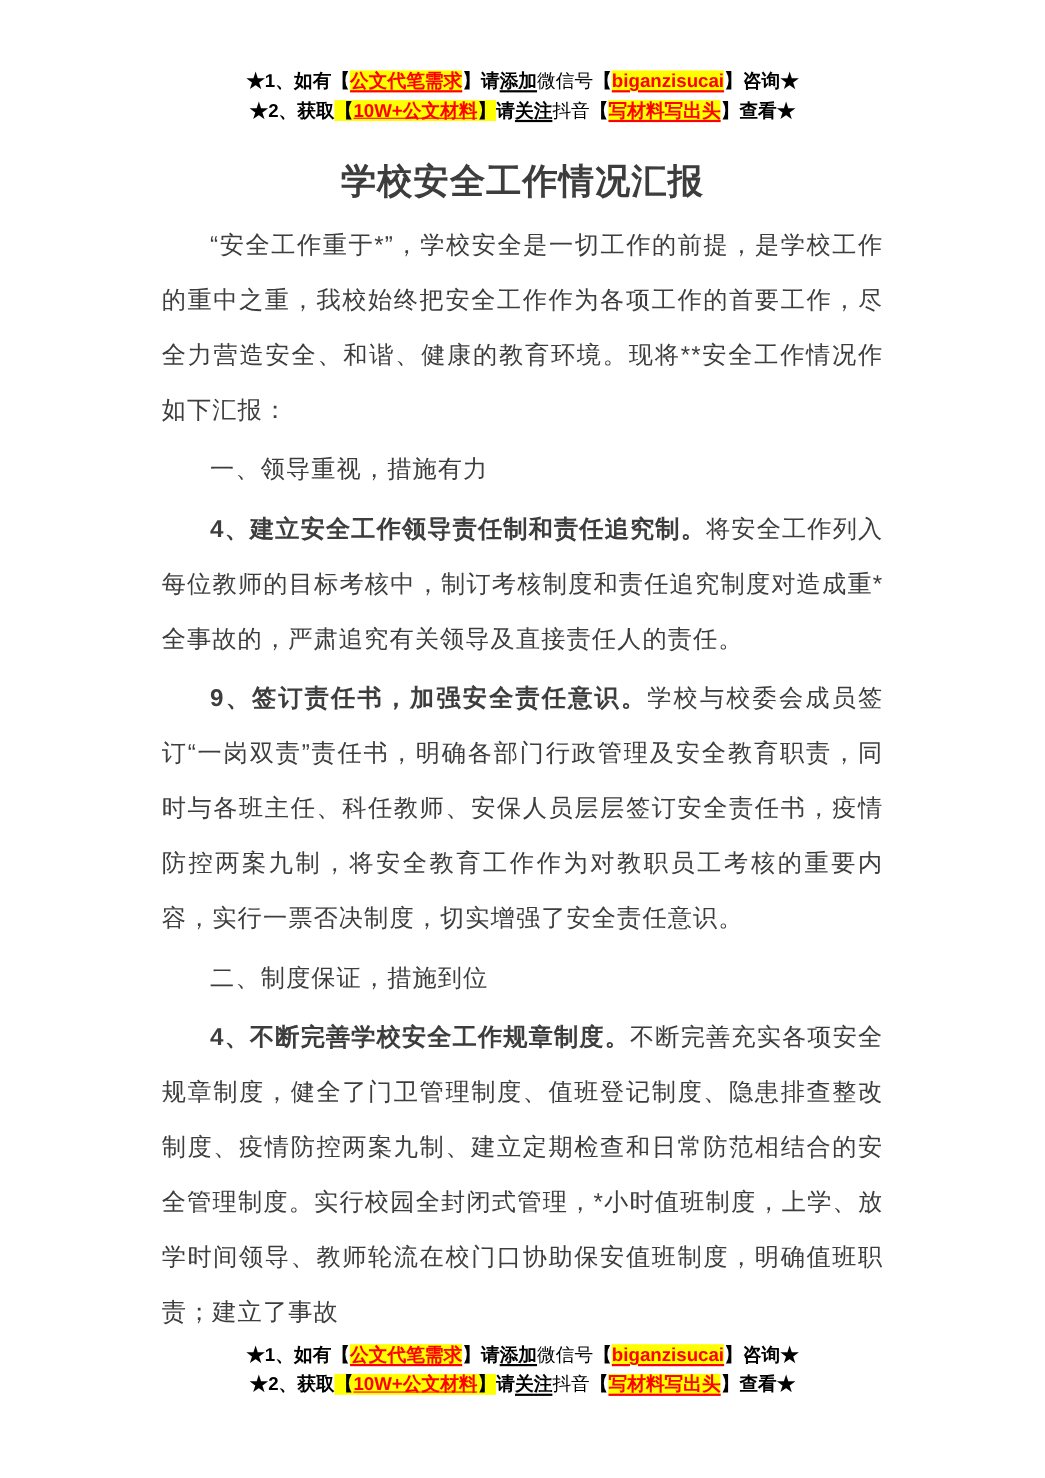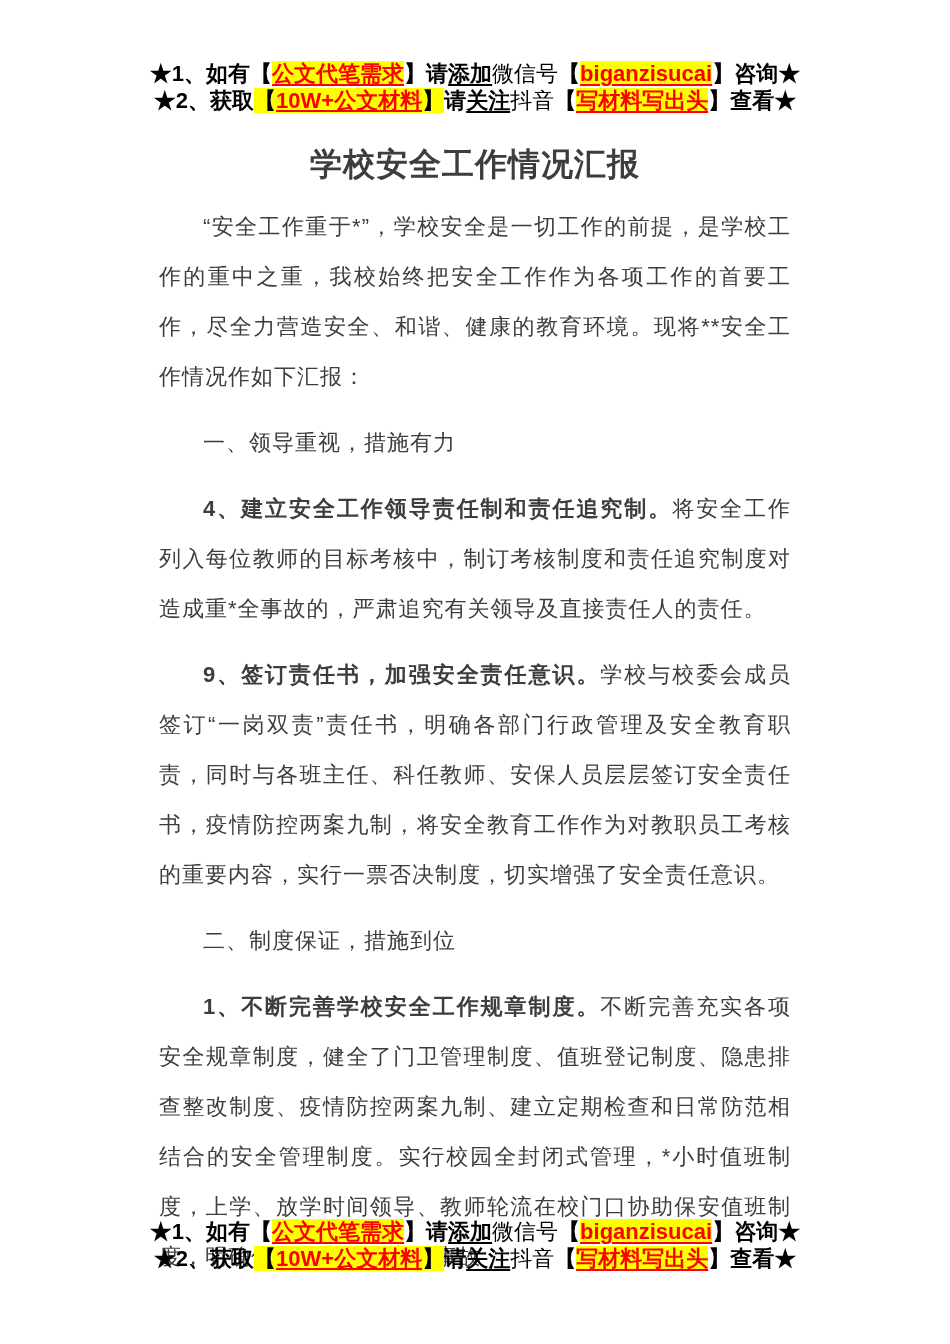--- a/index.html
+++ b/index.html
@@ -9,21 +9,21 @@
     background: #ffffff;
     font-family: "Liberation Sans", sans-serif;
     position: relative;
     overflow: hidden;
   }
   .page { position: absolute; inset: 0; }
 
   
   .banner {
     text-align: center;
-    font-size: 22px;
+    font-size: 17px;
     line-height: 27px;
     font-weight: bold;
     color: #000000;
     white-space: nowrap;
   }
   header.banner { padding-top: 60px; }
   footer.banner { position: absolute; left: 0; right: 0; bottom: 72px; }
 
   .b  { font-weight: bold; }
   .rg { font-weight: 400; }
@@ -44,21 +44,21 @@
 
   
   .content {
     margin: 12px 143px 0 143px;
     color: #3d3d3d;
     font-size: 22px;
     line-height: 50px;
     text-align: justify;
     letter-spacing: 1px;
   }
-  .para { margin: 16px; text-indent: 2em; }
+  .para { margin: 4px; text-indent: 2em; }
   .heading { font-weight: normal; }
   .lead { font-weight: bold; }
 </style>
 </head>
 <body>
 
 <div class="page">
 
   <header class="banner">
     <div class="banner-line">
@@ -75,21 +75,21 @@
     <p class="para">“安全工作重于*”，学校安全是一切工作的前提，是学校工作的重中之重，我校始终把安全工作作为各项工作的首要工作，尽全力营造安全、和谐、健康的教育环境。现将**安全工作情况作如下汇报：</p>
 
     <p class="para heading">一、领导重视，措施有力</p>
 
     <p class="para"><span class="lead">4、建立安全工作领导责任制和责任追究制。</span><span>将安全工作列入每位教师的目标考核中，制订考核制度和责任追究制度对造成重*全事故的，严肃追究有关领导及直接责任人的责任。</span></p>
 
     <p class="para"><span class="lead">9、签订责任书，加强安全责任意识。</span><span>学校与校委会成员签订“一岗双责”责任书，明确各部门行政管理及安全教育职责，同时与各班主任、科任教师、安保人员层层签订安全责任书，疫情防控两案九制，将安全教育工作作为对教职员工考核的重要内容，实行一票否决制度，切实增强了安全责任意识。</span></p>
 
     <p class="para heading">二、制度保证，措施到位</p>
 
-    <p class="para"><span class="lead">1、不断完善学校安全工作规章制度。</span><span>不断完善充实各项安全规章制度，健全了门卫管理制度、值班登记制度、隐患排查整改制度、疫情防控两案九制、建立定期检查和日常防范相结合的安全管理制度。实行校园全封闭式管理，*小时值班制度，上学、放学时间领导、教师轮流在校门口协助保安值班制度，明确值班职责；建立了事故</span></p>
+    <p class="para"><span class="lead">4、不断完善学校安全工作规章制度。</span><span>不断完善充实各项安全规章制度，健全了门卫管理制度、值班登记制度、隐患排查整改制度、疫情防控两案九制、建立定期检查和日常防范相结合的安全管理制度。实行校园全封闭式管理，*小时值班制度，上学、放学时间领导、教师轮流在校门口协助保安值班制度，明确值班职责；建立了事故</span></p>
   </main>
 
   <footer class="banner">
     <div class="banner-line">
       <span class="b">★1、如有【</span><span class="b red hl u">公文代笔需求</span><span class="b">】请</span><span class="b u">添加</span><span class="rg">微信号</span><span class="b">【</span><span class="b red hl u">biganzisucai</span><span class="b">】咨询★</span>
     </div>
     <div class="banner-line">
       <span class="b">★2、获取</span><span class="b hl">【</span><span class="b red hl">10W+公文材料</span><span class="b hl">】</span><span class="b">请</span><span class="b u">关注</span><span class="rg">抖音</span><span class="b">【</span><span class="b red hl u">写材料写出头</span><span class="b">】查看★</span>
     </div>
   </footer>

